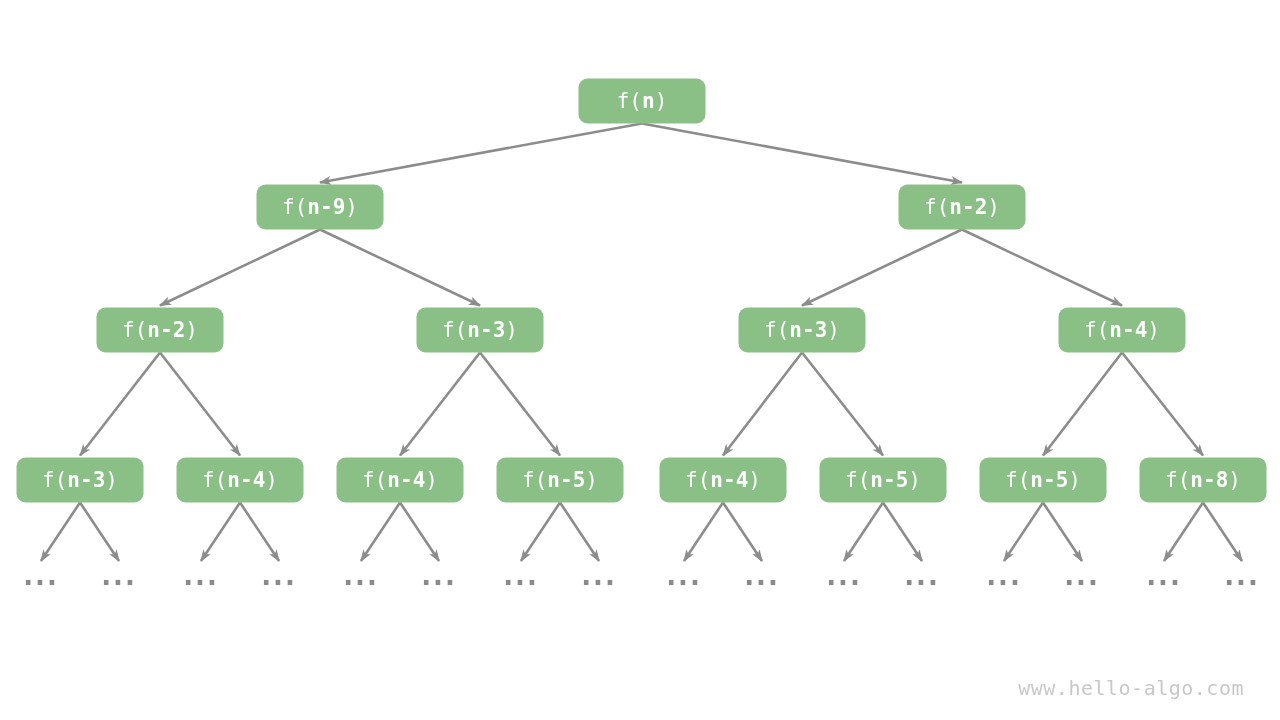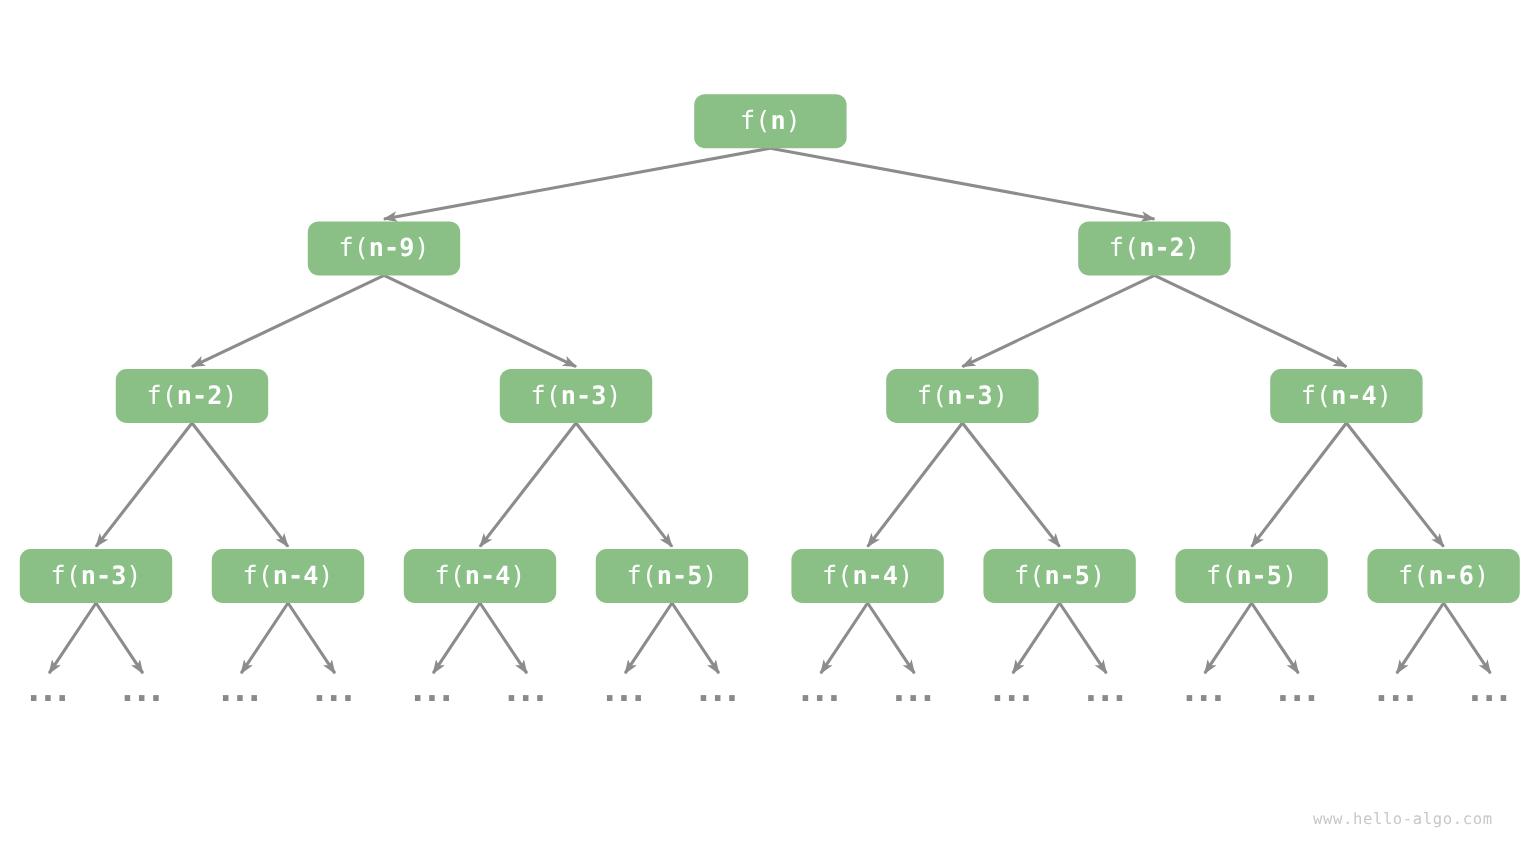--- a/index.html
+++ b/index.html
@@ -43,21 +43,21 @@
     line-height: 26px;
     letter-spacing: 2px;
     white-space: pre;
   }
   .watermark {
     position: absolute;
     right: 36px;
     top: 676px;
     color: var(--watermark-color, #c8c8c8);
     font-family: "DejaVu Sans Mono", monospace;
-    font-size: 13px;
+    font-size: 20px;
     letter-spacing: 0.5px;
   }
 </style>
 </head>
 <body>
 
 <div id="canvas" style="--page-bg: #ffffff; --node-fill: #8abf86; --node-text: #ffffff; --dot-color: #8a8a8a; --watermark-color: #c8c8c8;">
   <svg id="edges-svg" viewBox="0 0 1280 720" xmlns="http://www.w3.org/2000/svg">
     <defs>
       <marker id="arrowhead" markerUnits="userSpaceOnUse" markerWidth="14" markerHeight="10" refX="11" refY="4.5" orient="auto">
@@ -105,21 +105,21 @@
       <div class="node" style="left: 480px; top: 330px;"><span class="pre">f(</span><span class="arg">n-3</span><span class="suf">)</span></div>
       <div class="node" style="left: 802px; top: 330px;"><span class="pre">f(</span><span class="arg">n-3</span><span class="suf">)</span></div>
       <div class="node" style="left: 1122px; top: 330px;"><span class="pre">f(</span><span class="arg">n-4</span><span class="suf">)</span></div>
       <div class="node" style="left: 80px; top: 480px;"><span class="pre">f(</span><span class="arg">n-3</span><span class="suf">)</span></div>
       <div class="node" style="left: 240px; top: 480px;"><span class="pre">f(</span><span class="arg">n-4</span><span class="suf">)</span></div>
       <div class="node" style="left: 400px; top: 480px;"><span class="pre">f(</span><span class="arg">n-4</span><span class="suf">)</span></div>
       <div class="node" style="left: 560px; top: 480px;"><span class="pre">f(</span><span class="arg">n-5</span><span class="suf">)</span></div>
       <div class="node" style="left: 723px; top: 480px;"><span class="pre">f(</span><span class="arg">n-4</span><span class="suf">)</span></div>
       <div class="node" style="left: 883px; top: 480px;"><span class="pre">f(</span><span class="arg">n-5</span><span class="suf">)</span></div>
       <div class="node" style="left: 1043px; top: 480px;"><span class="pre">f(</span><span class="arg">n-5</span><span class="suf">)</span></div>
-      <div class="node" style="left: 1203px; top: 480px;"><span class="pre">f(</span><span class="arg">n-6</span><span class="suf">)</span></div>
+      <div class="node" style="left: 1203px; top: 480px;"><span class="pre">f(</span><span class="arg">n-8</span><span class="suf">)</span></div>
     </div>
   <div id="leaves-layer">
       <div class="leaf" style="left: 41px; top: 563px;">...</div>
       <div class="leaf" style="left: 119px; top: 563px;">...</div>
       <div class="leaf" style="left: 201px; top: 563px;">...</div>
       <div class="leaf" style="left: 279px; top: 563px;">...</div>
       <div class="leaf" style="left: 361px; top: 563px;">...</div>
       <div class="leaf" style="left: 439px; top: 563px;">...</div>
       <div class="leaf" style="left: 521px; top: 563px;">...</div>
       <div class="leaf" style="left: 599px; top: 563px;">...</div>

